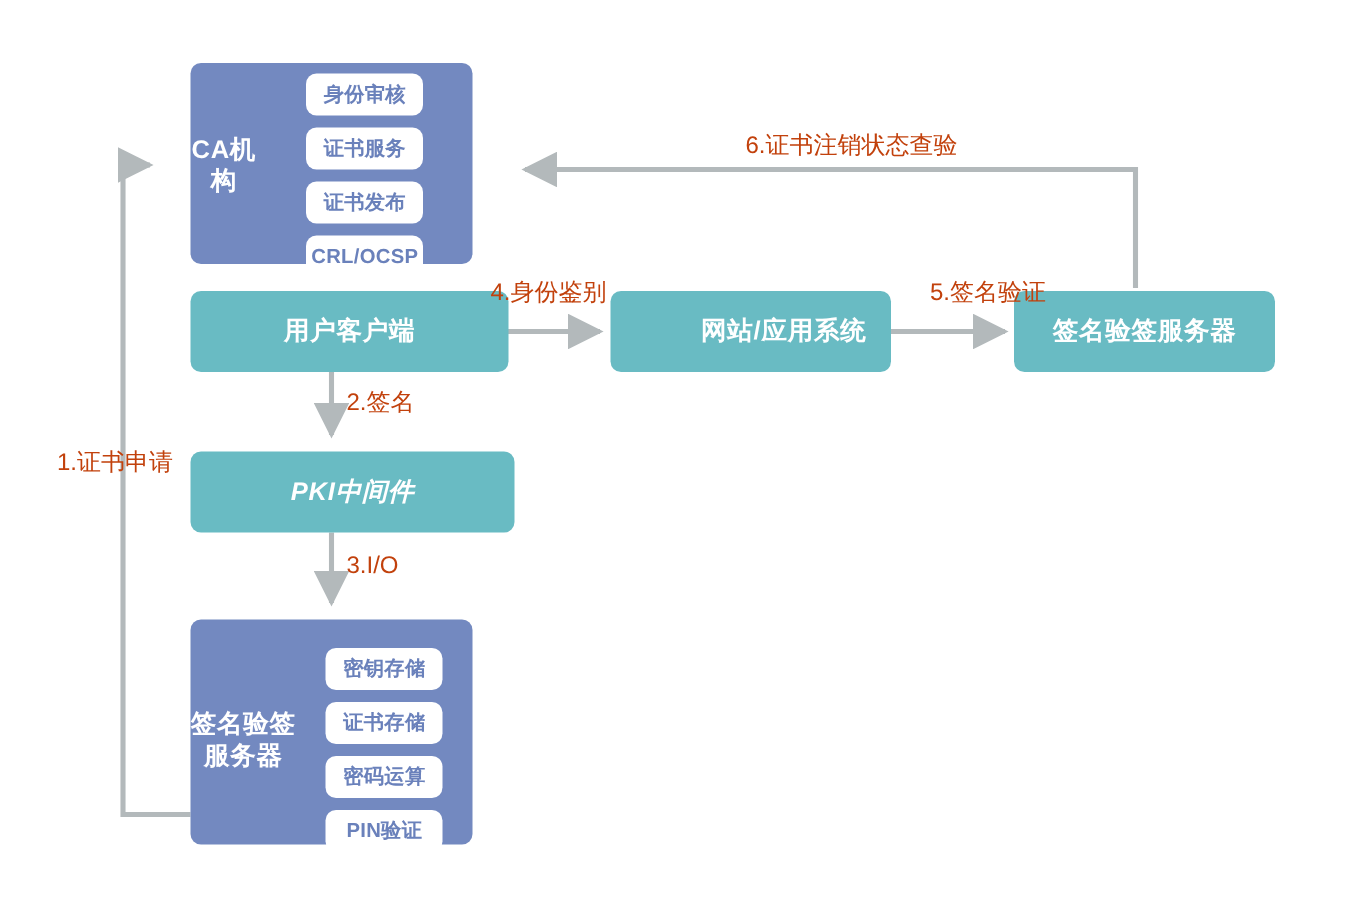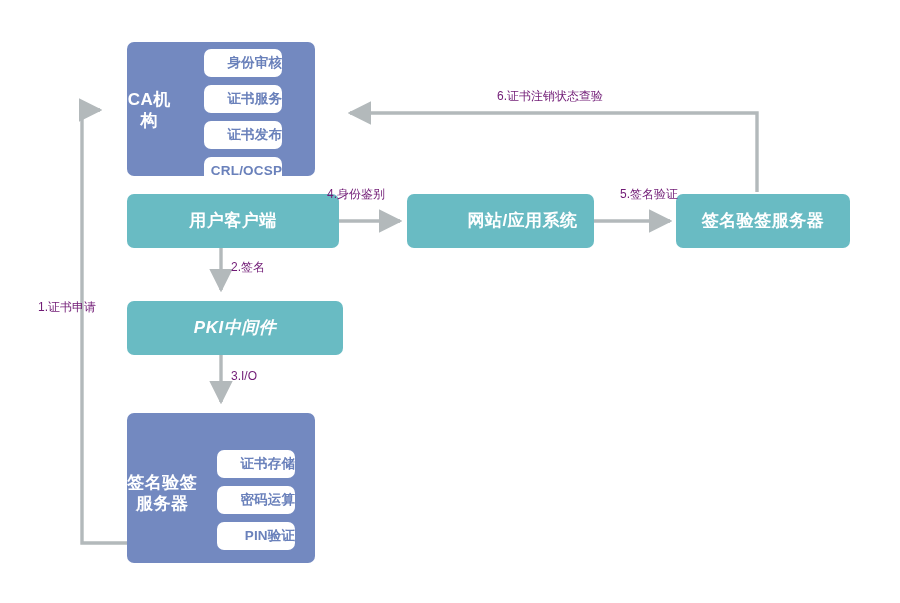--- a/index.html
+++ b/index.html
@@ -69,31 +69,31 @@
     box-sizing: border-box;
   }
   .pill {
     background: #ffffff;
     color: #6a81bb;
     border-radius: 7px;
     font-size: 13.5px;
     font-weight: bold;
     height: 28px;
     line-height: 28px;
-    text-align: right;
+    text-align: center;
     flex: 0 0 78px;
     white-space: nowrap;
     letter-spacing: 0.2px;
   }
 
   
   .edge-label {
     position: absolute;
-    color: #701a75;
-    font-size: 12px;
+    color: #c2410c;
+    font-size: 16px;
     white-space: nowrap;
     line-height: 1;
   }
 </style>
 </head>
 <body>
 
 <div id="canvas">
 
   <svg class="wires" viewBox="0 0 900 603" width="900" height="603" xmlns="http://www.w3.org/2000/svg">
@@ -153,20 +153,21 @@
     <div class="node-title">签名验签服务器</div>
   </div>
 
   <div class="node teal" style="left:127px; top:301px; width:216px; height:54px;font-style:italic;">
     <div class="node-title">PKI中间件</div>
   </div>
 
   <div class="node blue" style="left:127px; top:413px; width:188px; height:150px; padding-top:24px;">
     <div class="node-title">签名验签服务器</div>
     <div class="pill-grid">
+      <div class="pill">密钥存储</div>
       <div class="pill">证书存储</div>
       <div class="pill">密码运算</div>
       <div class="pill">PIN验证</div>
     </div>
   </div>
 
   <div class="edge-label" style="left:38px; top:301px;">1.证书申请</div>
 
   <div class="edge-label" style="left:231px; top:261px;">2.签名</div>
 

